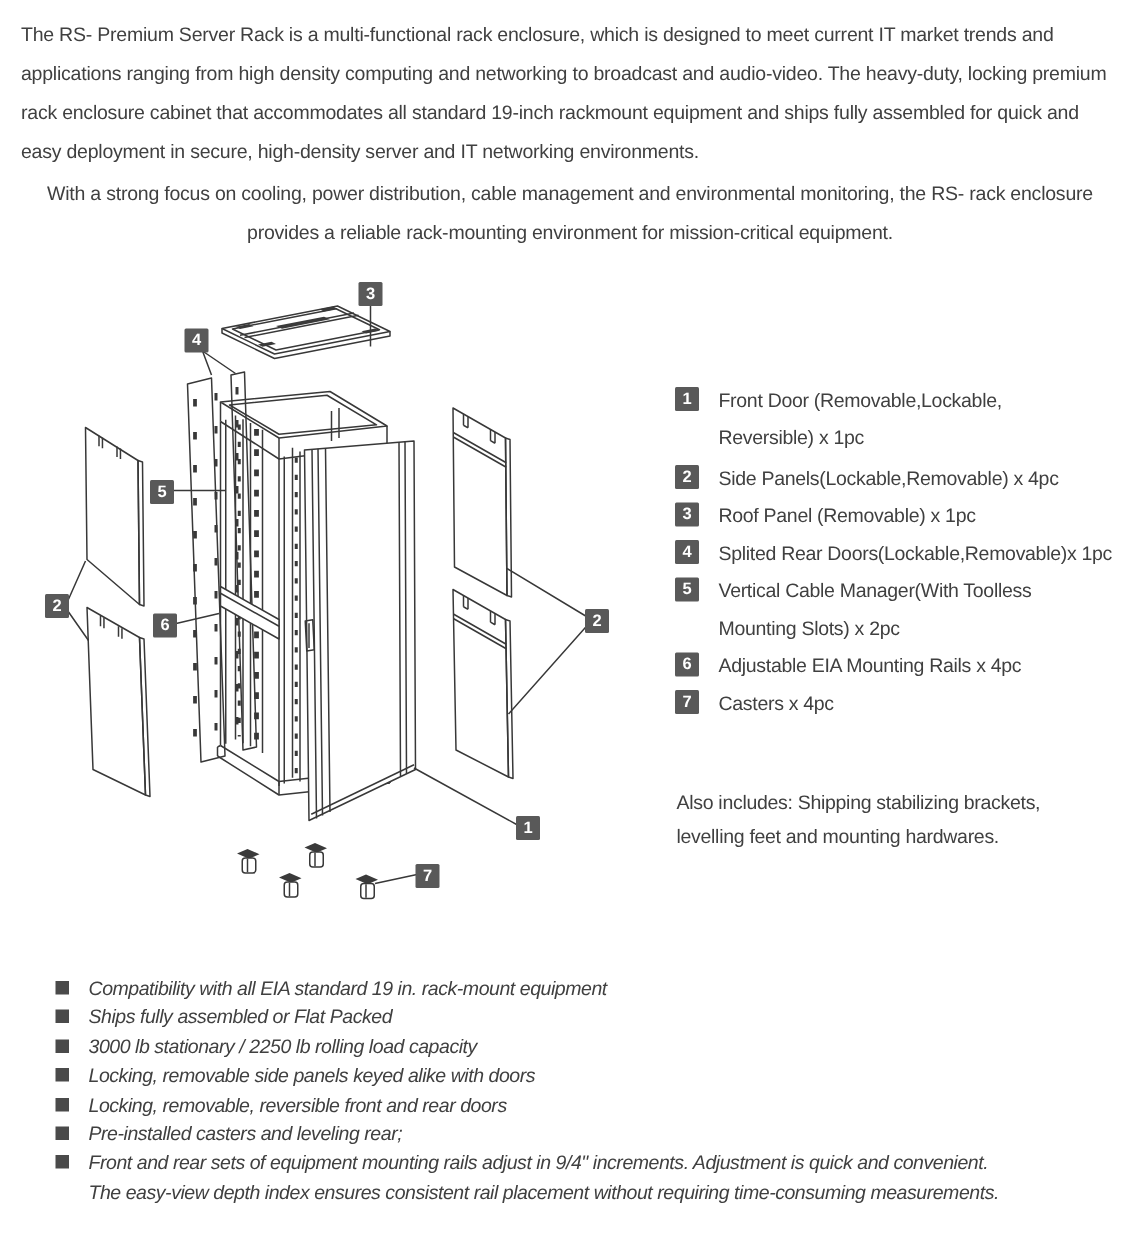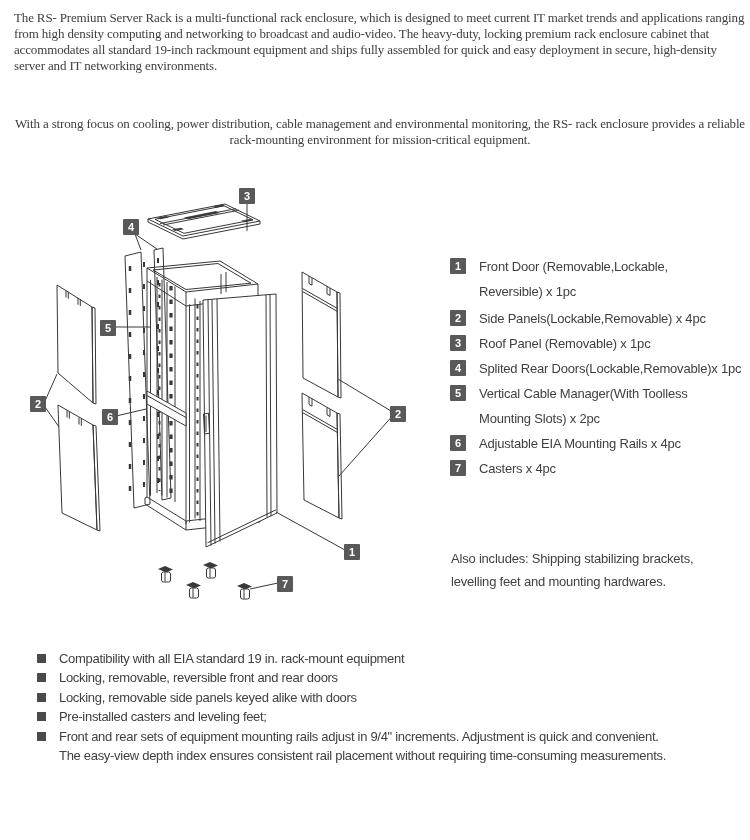--- a/index.html
+++ b/index.html
@@ -2,21 +2,21 @@
 <html><head>
 <meta charset="utf-8">
 <style>
   html,body{margin:0;padding:0;}
   body{
     width:750px;height:840px;position:relative;overflow:hidden;
     background:#ffffff;color:#404040;
     font-family:"Liberation Sans",sans-serif;
   }
   .para{position:absolute;left:14px;width:732px;margin:0;
-    font-size:13px;line-height:16px;letter-spacing:-0.15px;font-family:Liberation Serif, serif;}
+    font-size:13px;line-height:26px;letter-spacing:-0.15px;}
   #para1{top:10px;}
   #para2{top:116px;text-align:center;}
 
   #diagram-svg{position:absolute;left:0;top:0;width:750px;height:840px;pointer-events:none;}
   #diagram-svg path, #diagram-svg line, #diagram-svg rect{vector-effect:non-scaling-stroke;}
 
   .chip{
     position:absolute;width:16px;height:16px;background:#595959;color:#fff;
     font-size:11px;font-weight:bold;text-align:center;line-height:16px;border-radius:1px;
   }
@@ -28,23 +28,23 @@
 
   .legend-row{position:absolute;left:450px;display:flex;align-items:flex-start;}
   .legend-row .chip{position:static;flex:0 0 16px;}
   .legend-text{margin:-4px 0 0 13px;width:278px;font-size:13px;line-height:25px;
     letter-spacing:-0.2px;white-space:pre-line;}
   #legend-row-0{top:258px;} #legend-row-1{top:310px;} #legend-row-2{top:335px;}
   #legend-row-3{top:360px;} #legend-row-4{top:385px;} #legend-row-5{top:435px;}
   #legend-row-6{top:460px;}
 
   #also-note{position:absolute;left:451px;top:523px;width:292px;
-    font-size:13px;line-height:23px;letter-spacing:-0.2px;white-space:pre-line;margin-top:24px;}
-
-  #features{position:absolute;left:37px;top:649px;width:708px;}
+    font-size:13px;line-height:23px;letter-spacing:-0.2px;white-space:pre-line;}
+
+  #features{position:absolute;left:37px;top:649px;width:708px;font-style:italic;}
   .feature-row{display:flex;align-items:flex-start;}
   .bullet{width:9px;height:9px;background:#4a4a4a;margin:5px 13px 0 0;flex:0 0 9px;}
   .feature-text{font-size:13px;line-height:19.4px;letter-spacing:-0.3px;white-space:pre-line;}
 </style>
 </head>
 <body>
 
 <p class="para" id="para1">The RS- Premium Server Rack is a multi-functional rack enclosure, which is designed to meet current IT market trends and applications ranging from high density computing and networking to broadcast and audio-video. The heavy-duty, locking premium rack enclosure cabinet that accommodates all standard 19-inch rackmount equipment and ships fully assembled for quick and easy deployment in secure, high-density server and IT networking environments.</p>
 <p class="para" id="para2">With a strong focus on cooling, power distribution, cable management and environmental monitoring, the RS- rack enclosure provides a reliable rack-mounting environment for mission-critical equipment.</p>
 
@@ -201,28 +201,36 @@
 <div id="also-note">Also includes: Shipping stabilizing brackets,
 levelling feet and mounting hardwares.</div>
 
 <div id="features">
   <div class="feature-row">
     <span class="bullet"></span>
     <span class="feature-text">Compatibility with all EIA standard 19 in. rack-mount equipment</span>
   </div>
   <div class="feature-row">
     <span class="bullet"></span>
+    <span class="feature-text">Ships fully assembled or Flat Packed</span>
+  </div>
+  <div class="feature-row">
+    <span class="bullet"></span>
+    <span class="feature-text">3000 lb stationary / 2250 lb rolling load capacity</span>
+  </div>
+  <div class="feature-row">
+    <span class="bullet"></span>
+    <span class="feature-text">Locking, removable side panels keyed alike with doors</span>
+  </div>
+  <div class="feature-row">
+    <span class="bullet"></span>
     <span class="feature-text">Locking, removable, reversible front and rear doors</span>
   </div>
   <div class="feature-row">
     <span class="bullet"></span>
-    <span class="feature-text">Locking, removable side panels keyed alike with doors</span>
-  </div>
-  <div class="feature-row">
-    <span class="bullet"></span>
-    <span class="feature-text">Pre-installed casters and leveling feet;</span>
+    <span class="feature-text">Pre-installed casters and leveling rear;</span>
   </div>
   <div class="feature-row">
     <span class="bullet"></span>
     <span class="feature-text">Front and rear sets of equipment mounting rails adjust in 9/4" increments. Adjustment is quick and convenient.
 The easy-view depth index ensures consistent rail placement without requiring time-consuming measurements.</span>
   </div>
 </div>
 
 </body></html>

